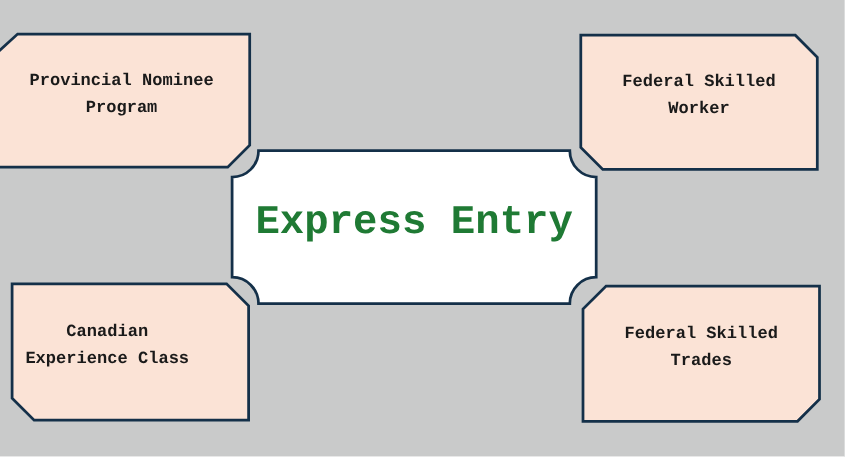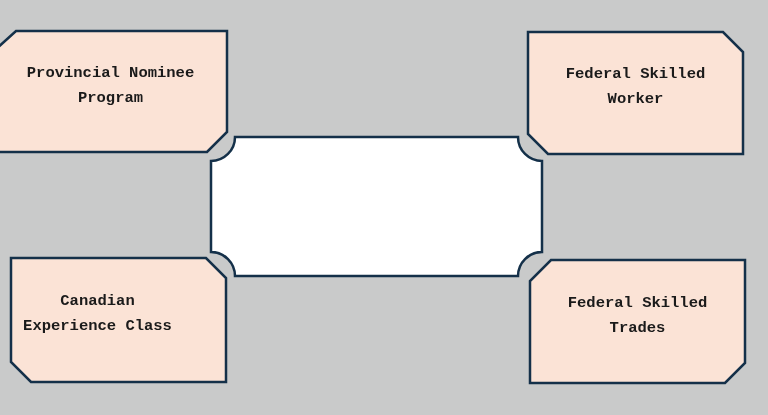--- a/index.html
+++ b/index.html
@@ -85,14 +85,15 @@
 
   <div class="node-label" style="left:528px; top:32px; width:215px; height:122px;">Federal Skilled
 Worker</div>
 
   <div class="node-label" style="left:11px; top:258px; width:173px; height:124px;">Canadian
 Experience Class</div>
 
   <div class="node-label" style="left:530px; top:260px; width:215px; height:123px;">Federal Skilled
 Trades</div>
 
+  <div class="center-label" style="left:211px; top:137px; width:331px; height:139px;">Express Entry</div>
 
 </div>
 
 </body></html>

